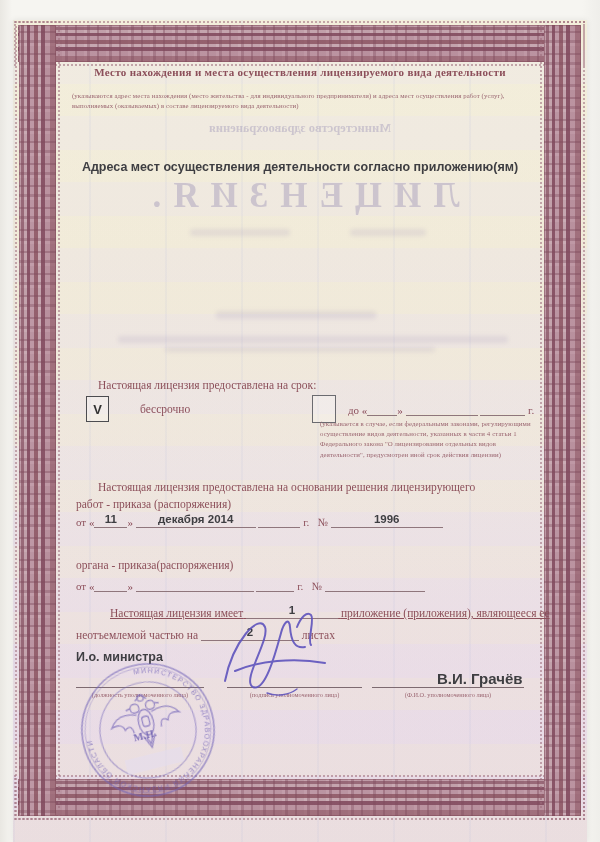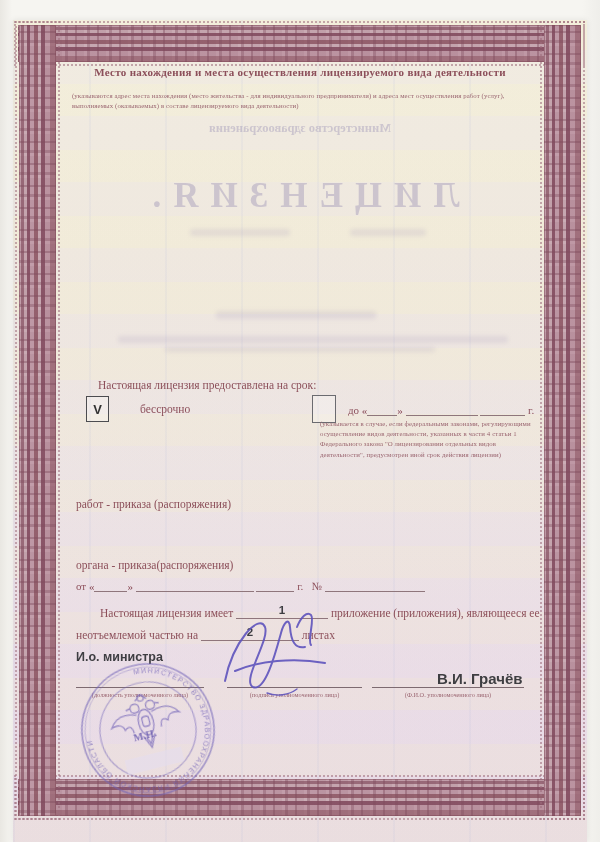--- a/index.html
+++ b/index.html
@@ -75,50 +75,60 @@
   <div class="abs ghost" style="left:0;top:176px;width:600px;text-align:center;font-size:35px;letter-spacing:12px;">ЛИЦЕНЗИЯ.</div>
   <div class="smudge" style="left:190px;top:229px;width:100px;height:7px;"></div>
   <div class="smudge" style="left:350px;top:229px;width:76px;height:7px;"></div>
   <div class="smudge" style="left:216px;top:311px;width:160px;height:8px;"></div>
   <div class="smudge" style="left:118px;top:336px;width:390px;height:7px;"></div>
   <div class="smudge" style="left:165px;top:347px;width:270px;height:5px;"></div>
 
   <div class="abs center maroon" style="left:60px;top:66px;width:480px;font-size:11px;font-weight:bold;letter-spacing:.3px;">Место нахождения и места осуществления лицензируемого вида деятельности</div>
   <div class="abs tiny maroon-soft" style="left:72px;top:91px;width:462px;">(указываются адрес места нахождения (место жительства - для индивидуального предпринимателя) и адреса мест осуществления работ (услуг), выполняемых (оказываемых) в составе лицензируемого вида деятельности)</div>
 
+  <div class="abs center sans-bold" style="left:40px;top:160px;width:520px;font-size:12.5px;">Адреса мест осуществления деятельности согласно приложению(ям)</div>
 
   <div class="abs maroon serif11" style="left:98px;top:378px;">Настоящая лицензия предоставлена на срок:</div>
 
   <div class="checkbox" style="left:86px;top:396px;width:21px;height:24px;">
     <span>V</span>
   </div>
   <div class="abs maroon serif11" style="left:140px;top:402px;">бессрочно</div>
 
   <div class="checkbox" style="left:312px;top:395px;width:22px;height:26px;border-color:#6b6b70;"></div>
   <div class="abs formrow" style="left:348px;top:402px;">
     <span>до «</span><span class="u" style="width:30px;"></span><span>»</span>
     <span class="u" style="width:72px;"></span>
     <span class="u" style="width:45px;"></span>
     <span>г.</span>
   </div>
   <div class="abs tiny maroon-soft" style="left:320px;top:419px;width:219px;">(указывается в случае, если федеральными законами, регулирующими осуществление видов деятельности, указанных в части 4 статьи 1 Федерального закона "О лицензировании отдельных видов деятельности", предусмотрен иной срок действия лицензии)</div>
 
+  <div class="abs maroon serif11" style="left:98px;top:480px;width:440px;">Настоящая лицензия предоставлена на основании решения лицензирующего</div>
   <div class="abs maroon serif11" style="left:76px;top:497px;">работ - приказа (распоряжения)</div>
+  <div class="abs formrow" style="left:76px;top:514px;">
+    <span>от «</span><span class="u" style="width:33px;"><span class="val">11</span></span><span>»</span>
+    <span class="u" style="width:120px;"><span class="val">декабря 2014</span></span>
+    <span class="u" style="width:42px;"></span>
+    <span>г.</span>&nbsp;&nbsp;
+    <span>№</span>
+    <span class="u" style="width:112px;"><span class="val">1996</span></span>
+  </div>
 
   <div class="abs maroon serif11" style="left:76px;top:558px;">органа - приказа(распоряжения)</div>
   <div class="abs formrow" style="left:76px;top:578px;">
     <span>от «</span><span class="u" style="width:33px;"></span><span>»</span>
     <span class="u" style="width:118px;"></span>
     <span class="u" style="width:38px;"></span>
     <span>г.</span>&nbsp;&nbsp;
     <span>№</span>
     <span class="u" style="width:100px;"></span>
   </div>
 
-  <div class="abs formrow" style="left:100px;top:605px;font-size:11.5px;">
+  <div class="abs formrow" style="left:110px;top:605px;font-size:11.5px;text-decoration:underline;">
     <span>Настоящая лицензия имеет</span>
     <span class="u" style="width:92px;"><span class="val">1</span></span>
     <span>приложение (приложения), являющееся ее</span>
   </div>
   <div class="abs formrow" style="left:76px;top:627px;font-size:11.5px;">
     <span>неотъемлемой частью на</span>
     <span class="u" style="width:98px;"><span class="val">2</span></span>
     <span>листах</span>
   </div>
 

